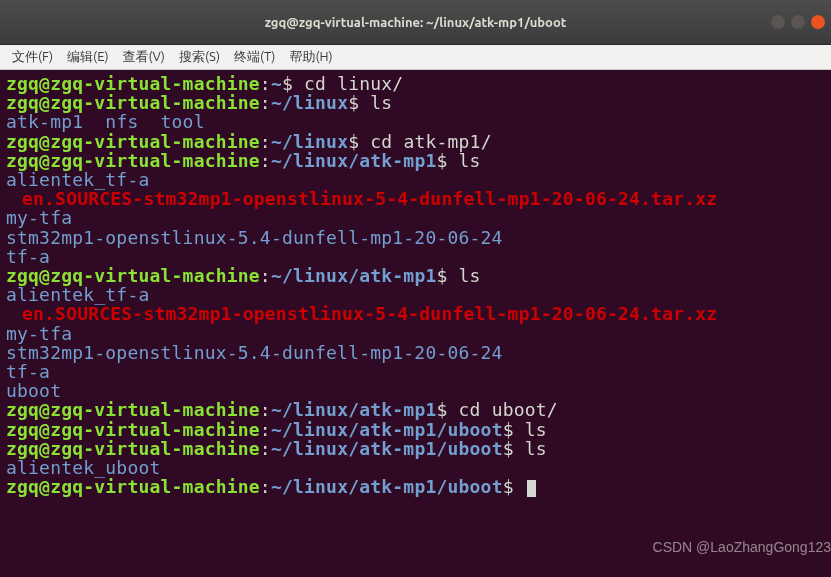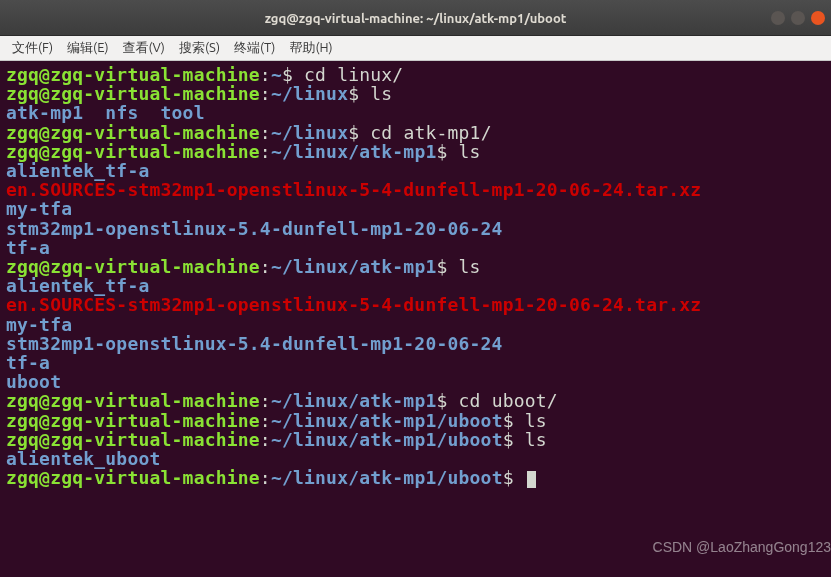--- a/index.html
+++ b/index.html
@@ -9,21 +9,21 @@
     }
     body {
       font-family: "DejaVu Sans Mono", "Ubuntu Mono", monospace;
       background: #2c001e;
       width: 831px;
       height: 577px;
       overflow: hidden;
     }
     .titlebar {
       background: linear-gradient(to bottom, #4c4c4c, #3c3c3c);
-      height: 36px;
+      height: 45px;
       display: flex;
       align-items: center;
       justify-content: center;
       position: relative;
       border-bottom: 1px solid #2a2a2a;
     }
     .titlebar-title {
       color: #dfdbd2;
       font-size: 13px;
       font-weight: bold;
@@ -86,25 +86,26 @@
       font-weight: bold;
     }
     .prompt-dollar {
       color: #d3d7cf;
     }
     .cmd {
       color: #d3d7cf;
     }
     .dir {
       color: #729fcf;
-      font-weight: bold;
+      font-weight: normal;
     }
     .archive {
       color: #cc0000;
       font-weight: bold;
+      margin-left: 16px;
     }
     .cursor {
       display: inline-block;
       width: 9px;
       height: 17px;
       background: #d3d7cf;
       vertical-align: text-bottom;
       margin-left: 2px;
     }
     .watermark {

